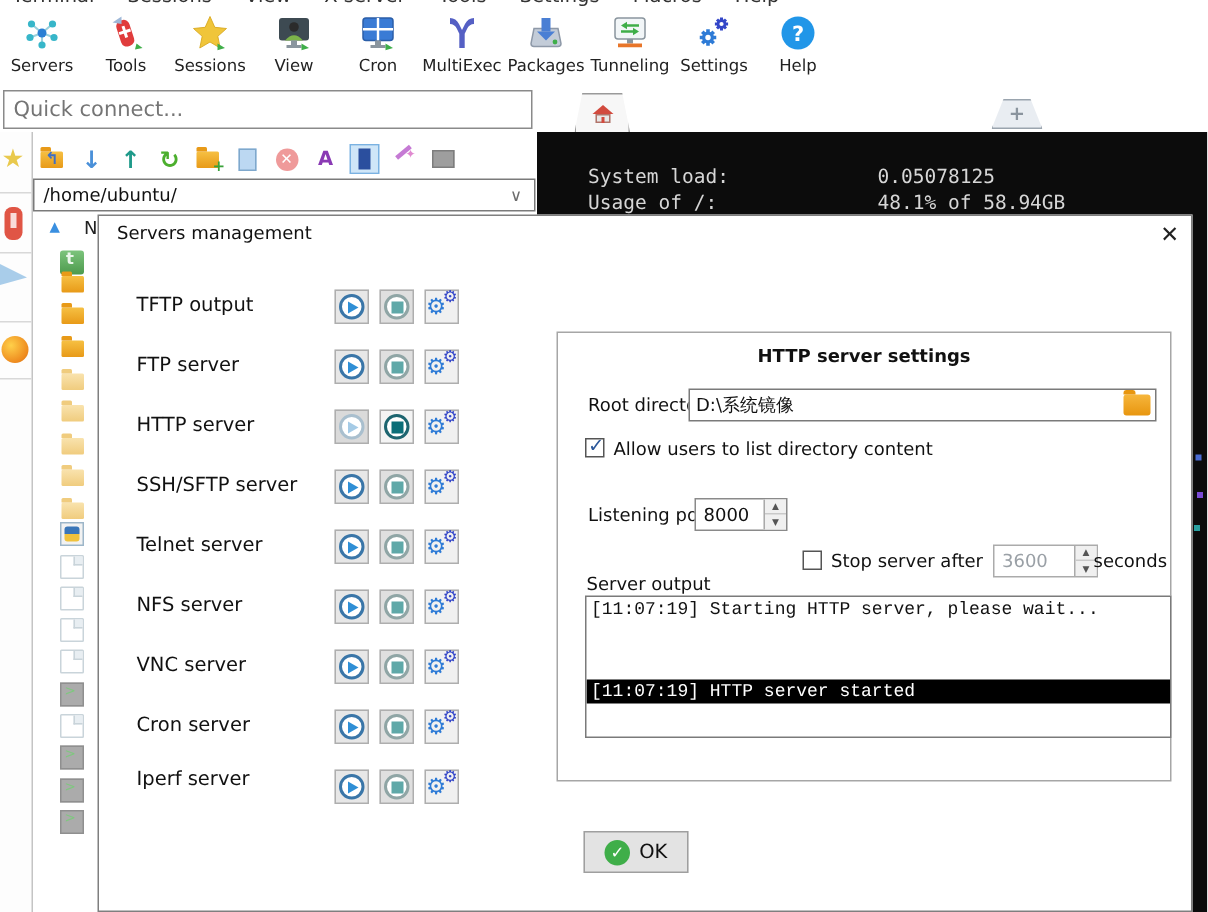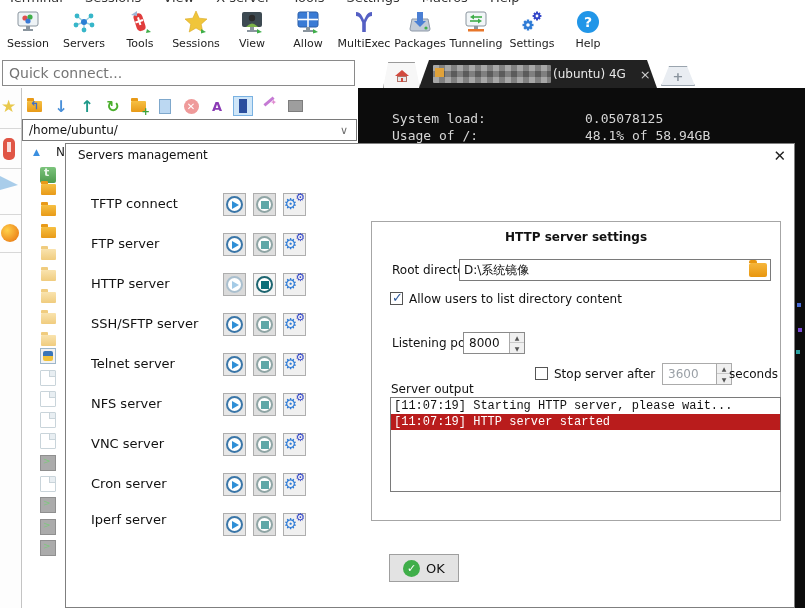--- a/index.html
+++ b/index.html
@@ -135,21 +135,21 @@
   .spin.dis { border-color:#ababab; }
   .spin.dis .val { color:#9aa0a6; }
   .spin-btns { position:absolute; right:0; top:0; width:15px; height:100%; border-left:1px solid #aaa; background:#f0f0f0; }
   .spin-btns .up,.spin-btns .dn { position:absolute; left:0; width:100%; height:50%; font-size:6px; color:#555;
     display:flex; align-items:center; justify-content:center; cursor:pointer; }
   .spin-btns .up { top:0; border-bottom:1px solid #c9c9c9; }
   .spin-btns .dn { bottom:0; }
   .outlist { position:absolute; left:18px; top:175px; width:391px; height:95px; border:1px solid #7a7a7a; background:#fff;
     font-size:12px; color:#111; overflow:hidden; }
   .outline-item { height:16px; line-height:16px; padding-left:3px; white-space:nowrap;font-family:Liberation Mono, monospace; }
-  .outline-item.sel { background:#b91c1c; color:#fff; }
+  .outline-item.sel { background:#000000; color:#fff;margin-top:39px; }
 
   .ok-btn { position:absolute; left:323px; top:410px; width:70px; height:28px; background:#e3e3e3; border:1px solid #9f9f9f;
     display:flex; align-items:center; justify-content:center; gap:6px; font-size:13px; color:#111; cursor:pointer; }
   .ok-check { width:17px; height:17px; border-radius:50%; background:#3fae49; color:#fff; font-size:11px;
     display:flex; align-items:center; justify-content:center; }
 
   svg { display:block; }
 </style>
 </head>
 <body>
@@ -163,33 +163,20 @@
       <span>View</span>
       <span>X server</span>
       <span>Tools</span>
       <span>Settings</span>
       <span>Macros</span>
       <span>Help</span>
     </div>
   </div>
 
   <div class="abs toolbar">
-    <div class="tb-item">
-      <span class="tb-icon">
-        <svg width="26" height="26" viewBox="0 0 26 26">
-            <rect x="3" y="3" width="20" height="14" rx="2" fill="#eef3f6" stroke="#8a959e"></rect>
-            <circle cx="10" cy="9" r="2.6" fill="#e04f4f"></circle>
-            <circle cx="15" cy="8" r="2.6" fill="#3fae49"></circle>
-            <circle cx="13" cy="12" r="2.6" fill="#3a7bd5"></circle>
-            <rect x="11" y="17" width="4" height="3" fill="#8a959e"></rect>
-            <rect x="8" y="20" width="10" height="2" fill="#8a959e"></rect>
-          </svg>
-      </span>
-      <span class="tb-label">Session</span>
-    </div>
     <div class="tb-item">
       <span class="tb-icon">
         <svg width="26" height="26" viewBox="0 0 26 26">
             <g stroke="#9ad0dd" stroke-width="1.4">
               <line x1="13" y1="13" x2="6" y2="7"></line>
               <line x1="13" y1="13" x2="20" y2="7"></line>
               <line x1="13" y1="13" x2="5" y2="16"></line>
               <line x1="13" y1="13" x2="21" y2="16"></line>
               <line x1="13" y1="13" x2="13" y2="21"></line>
             </g>
@@ -243,21 +230,21 @@
       <span class="tb-icon">
         <svg width="26" height="26" viewBox="0 0 26 26">
             <rect x="3" y="3" width="20" height="15" rx="2" fill="#3a7bd5" stroke="#2b5ea8"></rect>
             <line x1="13" y1="3" x2="13" y2="18" stroke="#fff" stroke-width="1.6"></line>
             <line x1="3" y1="10.5" x2="23" y2="10.5" stroke="#fff" stroke-width="1.6"></line>
             <rect x="11" y="18" width="4" height="3" fill="#8a959e"></rect>
             <rect x="8" y="21" width="10" height="2" fill="#8a959e"></rect>
             <path d="M18 20 L23 23 L18 24.5 Z" fill="#3fae49"></path>
           </svg>
       </span>
-      <span class="tb-label">Allow</span>
+      <span class="tb-label">Cron</span>
     </div>
     <div class="tb-item">
       <span class="tb-icon">
         <svg width="26" height="26" viewBox="0 0 26 26">
             <path d="M5 3 Q9 3 11 7 L13 11 L15 7 Q17 3 21 3 L21 7 Q18 7 16.5 10 L14.8 13.5 L14.8 23 L11.2 23 L11.2 13.5 L9.5 10 Q8 7 5 7 Z" fill="#5560c4"></path>
           </svg>
       </span>
       <span class="tb-label">MultiExec</span>
     </div>
     <div class="tb-item">
@@ -325,25 +312,20 @@
 
   <div class="abs quickrow">
     <input class="quick-input" placeholder="Quick connect..." style="">
     <div class="hometab">
       <span class="house">
           <span class="roof"></span>
           <span class="base"></span>
           <span class="door"></span>
         </span>
     </div>
-    <div class="maintab">
-      <span class="censor"></span>
-      <span class="tab-label">(ubuntu) 4G</span>
-      <span class="tab-close">×</span>
-    </div>
     <div class="plustab">
       <span>+</span>
     </div>
   </div>
 
   <div class="abs terminal">
     <div class="tline" style="top:8px;">
       <span class="tlabel">System load:</span><span class="tvalue">0.05078125</span>
     </div>
     <div class="tline" style="top:25px;">
@@ -458,21 +440,21 @@
     <div class="tree-ico ico-file" style="top:388px;"></div>
     <div class="tree-ico ico-term" style="top:409px;"></div>
     <div class="tree-ico ico-term" style="top:431px;"></div>
     <div class="tree-ico ico-term" style="top:452px;"></div>
   </div>
 
   <div class="abs dialog">
     <div class="dlg-title">Servers management</div>
     <div class="dlg-close">✕</div>
 
-    <span class="srv-label" style="top:52px;">TFTP connect</span>
+    <span class="srv-label" style="top:52px;">TFTP output</span>
     <span class="srv-label" style="top:92px;">FTP server</span>
     <span class="srv-label" style="top:132px;">HTTP server</span>
     <span class="srv-label" style="top:172px;">SSH/SFTP server</span>
     <span class="srv-label" style="top:212px;">Telnet server</span>
     <span class="srv-label" style="top:252px;">NFS server</span>
     <span class="srv-label" style="top:292px;">VNC server</span>
     <span class="srv-label" style="top:332px;">Cron server</span>
     <span class="srv-label" style="top:368px;">Iperf server</span>
 
     <div class="srv-btn" style="left:157px; top:49px;">

